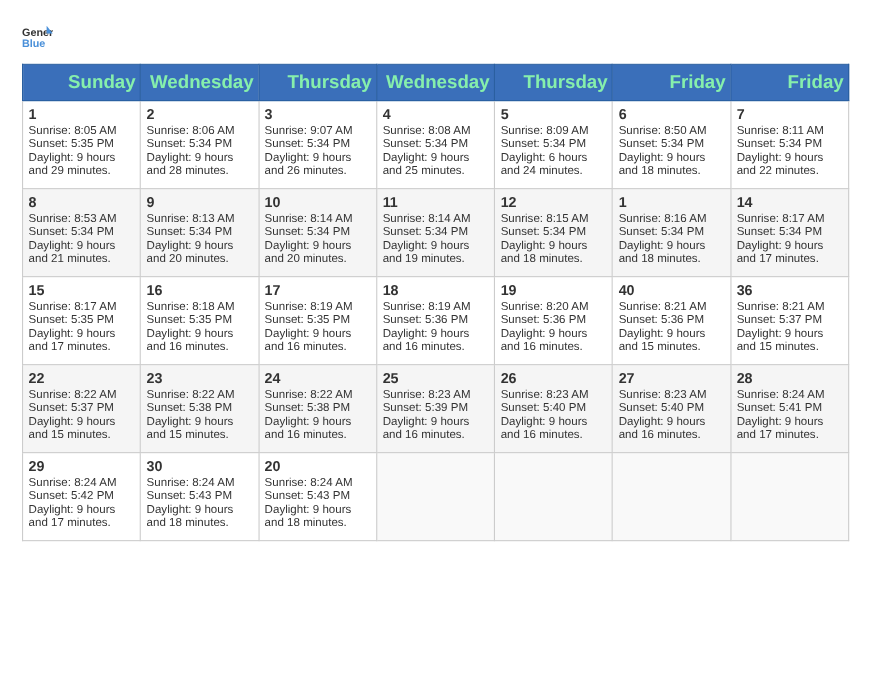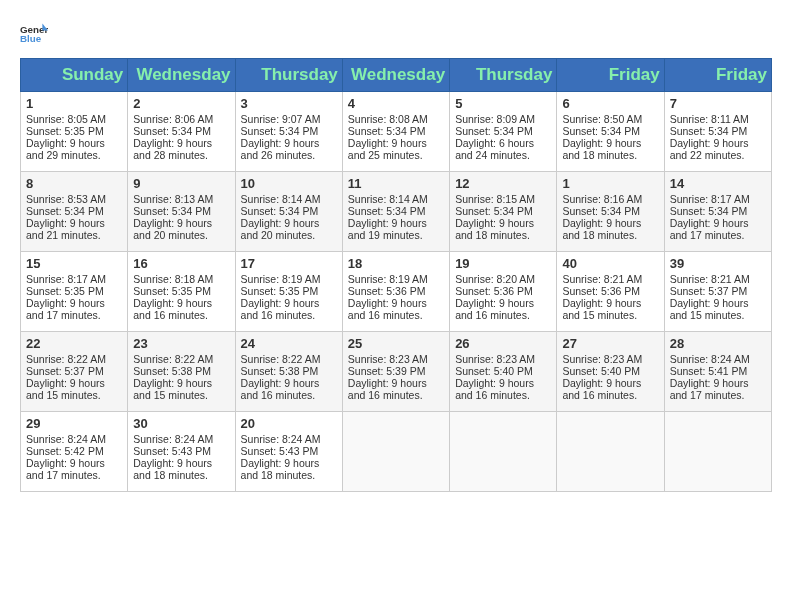--- a/index.html
+++ b/index.html
@@ -226,21 +226,21 @@
         <span>Sunset: 5:36 PM</span><br>
         <span>Daylight: 9 hours and 16 minutes.</span>
       </td>
         <td>
         <span class="day-number">40</span>
         <span>Sunrise: 8:21 AM</span><br>
         <span>Sunset: 5:36 PM</span><br>
         <span>Daylight: 9 hours and 15 minutes.</span>
       </td>
         <td>
-        <span class="day-number">39</span>
+        <span class="day-number">36</span>
         <span>Sunrise: 8:21 AM</span><br>
         <span>Sunset: 5:37 PM</span><br>
         <span>Daylight: 9 hours and 15 minutes.</span>
       </td>
       </tr>
       <tr>
         <td>
         <span class="day-number">22</span>
         <span>Sunrise: 8:22 AM</span><br>
         <span>Sunset: 5:37 PM</span><br>

